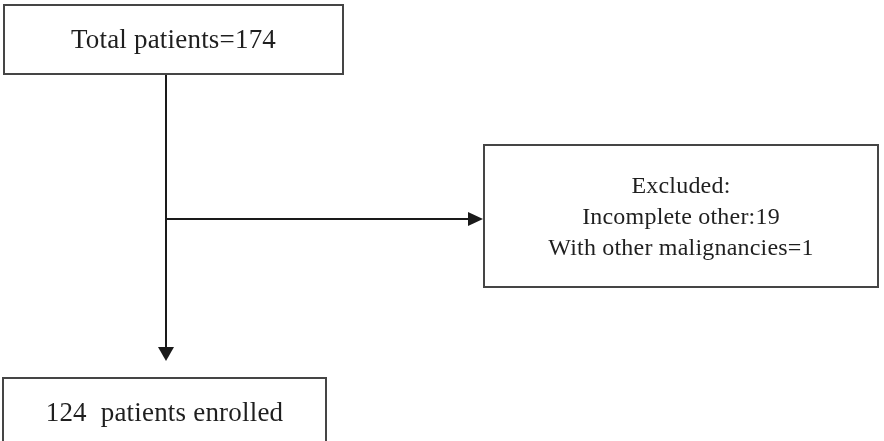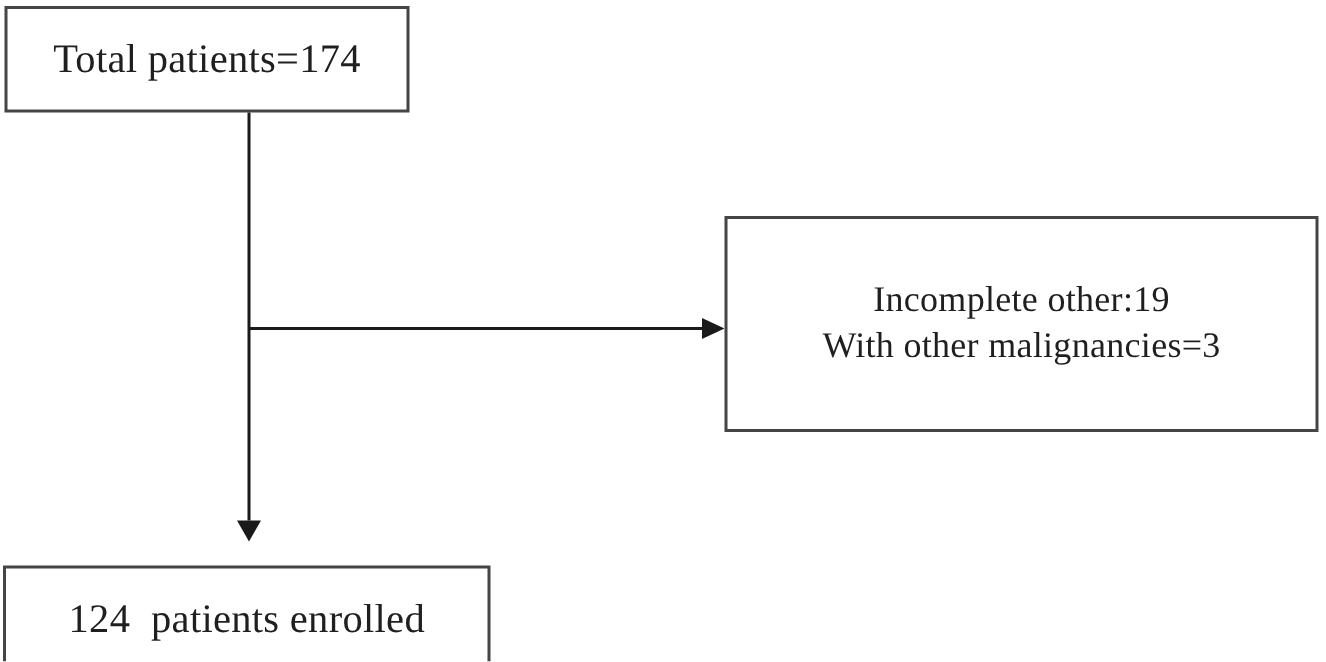--- a/index.html
+++ b/index.html
@@ -26,21 +26,21 @@
     justify-content: center;
     text-align: center;
   }
   .node .label {
     white-space: pre-wrap;
     letter-spacing: 0.2px;
   }
   .node-total {
     left: 3px;
     top: 4px;
-    width: 270px;
+    width: 341px;
     height: 71px;
     font-size: 27px;
   }
   .node-excluded {
     left: 483px;
     top: 144px;
     width: 396px;
     height: 144px;
     font-size: 24px;
     line-height: 31px;
@@ -99,21 +99,22 @@
     <span class="label">Total patients=174</span>
   </div>
 
   <div class="vline"></div>
   <div class="arrowhead-down"></div>
 
   <div class="hline"></div>
   <div class="arrowhead-right"></div>
 
   <div class="node node-excluded">
+    <span class="label">Excluded:</span>
     <span class="label">Incomplete other:19</span>
-    <span class="label">With other malignancies=3</span>
+    <span class="label">With other malignancies=1</span>
   </div>
 
   <div class="node node-enrolled">
     <span class="label">124  patients enrolled</span>
   </div>
 
 </div>
 
 </body></html>

